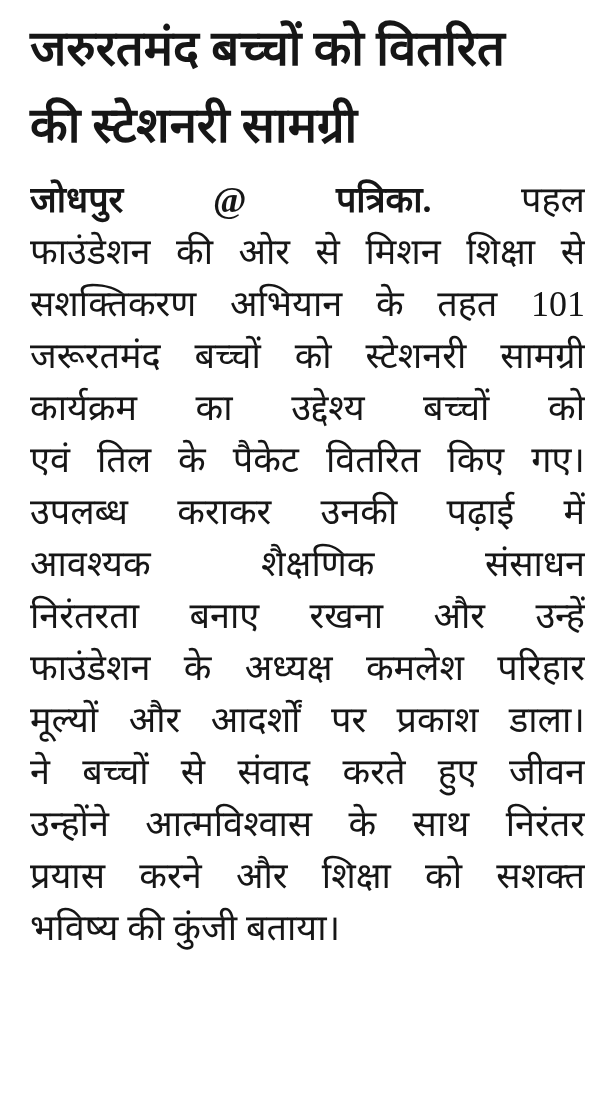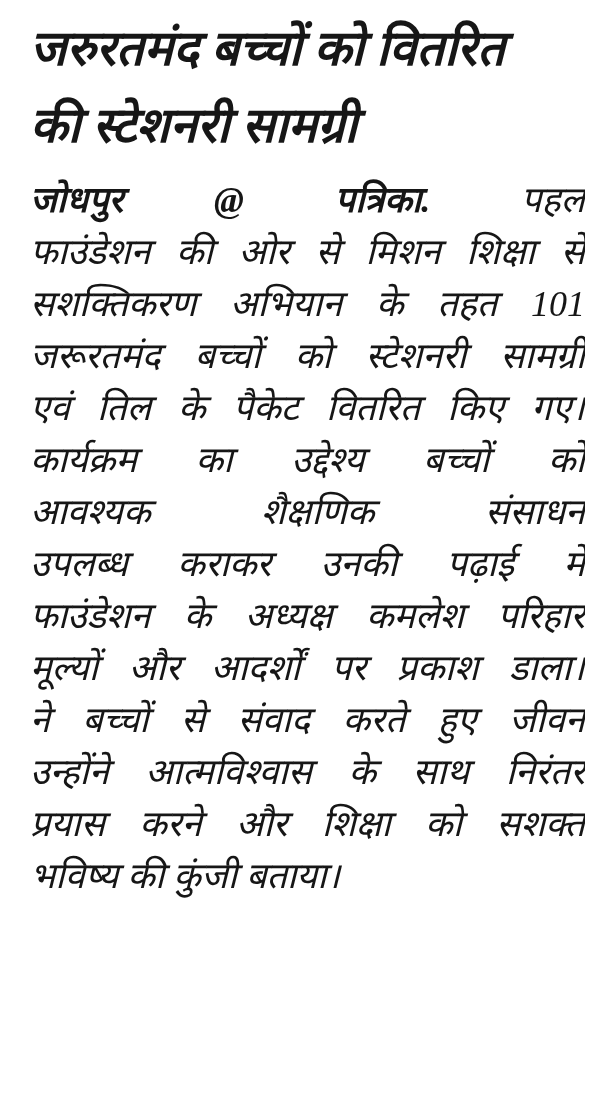--- a/index.html
+++ b/index.html
@@ -1,19 +1,19 @@
 <!DOCTYPE html>
 <html lang="hi" style="--bg: #ffffff; --fg: #161616;"><head>
 <meta charset="utf-8">
 <style>
   :root {
     --bg: #ffffff;
     --fg: #161616;
   }
-  * { box-sizing: border-box; font-style: italic; }
+  * { box-sizing: border-box; }
   html, body { margin: 0; padding: 0; background: #e8e8e8; }
   .page {
     width: 609px;
     height: 1106px;
     margin: 0 auto;
     background: var(--bg);
     color: var(--fg);
     padding: 10px 24px 0 30px;
     overflow: hidden;
     font-family: "Liberation Serif", "DejaVu Serif", serif;
@@ -76,24 +76,25 @@
     <div class="body-line lead">
       <b>जोधपुर</b>
       <b>@</b>
       <b>पत्रिका.</b>
       <span>पहल</span>
     </div>
 
     <div class="body-line">फाउंडेशन की ओर से मिशन शिक्षा से</div>
     <div class="body-line">सशक्तिकरण अभियान के तहत 101</div>
     <div class="body-line">जरूरतमंद बच्चों को स्टेशनरी सामग्री</div>
+    <div class="body-line">कार्यक्रम का उद्देश्य बच्चों को</div>
     <div class="body-line">एवं तिल के पैकेट वितरित किए गए।</div>
-    <div class="body-line">कार्यक्रम का उद्देश्य बच्चों को</div>
+    <div class="body-line">उपलब्ध कराकर उनकी पढ़ाई में</div>
     <div class="body-line">आवश्यक शैक्षणिक संसाधन</div>
-    <div class="body-line">उपलब्ध कराकर उनकी पढ़ाई में</div>
+    <div class="body-line">निरंतरता बनाए रखना और उन्हें</div>
     <div class="body-line">फाउंडेशन के अध्यक्ष कमलेश परिहार</div>
     <div class="body-line">मूल्यों और आदर्शों पर प्रकाश डाला।</div>
     <div class="body-line">ने बच्चों से संवाद करते हुए जीवन</div>
     <div class="body-line">उन्होंने आत्मविश्वास के साथ निरंतर</div>
     <div class="body-line">प्रयास करने और शिक्षा को सशक्त</div>
     <div class="body-line last">भविष्य की कुंजी बताया।</div>
 
   </div>
 </div>
 

